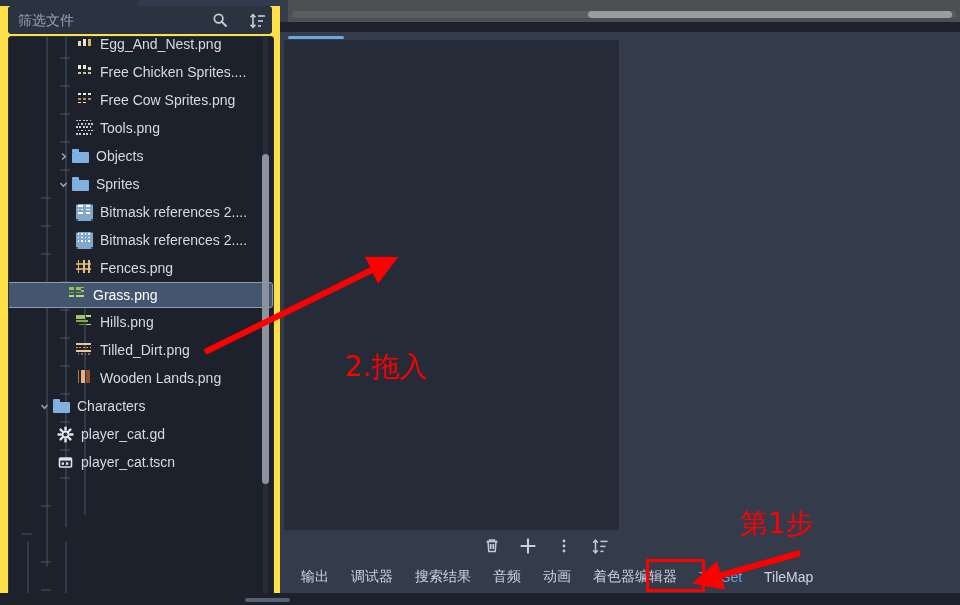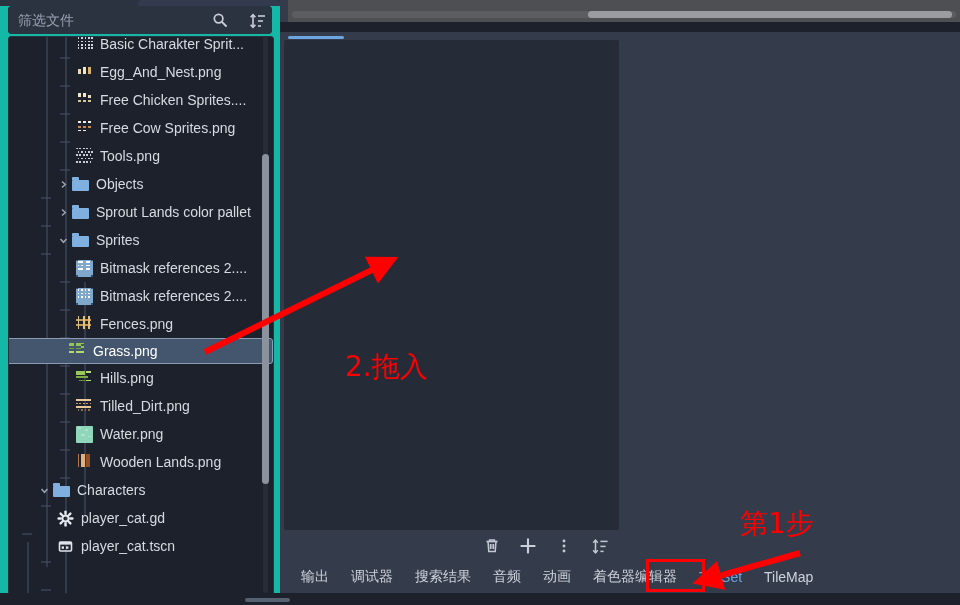--- a/index.html
+++ b/index.html
@@ -9,21 +9,21 @@
     background:#191d25;
     font-family:"Liberation Sans","DejaVu Sans",sans-serif;
     font-size:13px;color:#d4d8e0;
     -webkit-font-smoothing:antialiased;
   }
   .root{position:relative;width:960px;height:605px;}
 
   
   #filesystem-dock{
     position:absolute;left:0;top:0;width:280px;height:605px;
-    background:#14b8a6;
+    background:#fde047;
   }
   #fs-topstrip{
     position:absolute;left:0;top:0;width:280px;height:6px;background:#2b3240;
   }
   #fs-topstrip .tabstub{
     position:absolute;left:138px;top:0;width:142px;height:6px;background:#333a4d;
     border-top-left-radius:3px;border-top-right-radius:3px;
   }
 
   #filter-bar{
@@ -230,45 +230,20 @@
           <line x1="32" y1="553" x2="42" y2="553" stroke="#4a5568" stroke-width="1"></line>
           <line x1="38" y1="0" x2="38" y2="530" stroke="#4a5568" stroke-width="1"></line>
           <line x1="57" y1="0" x2="57" y2="490" stroke="#4a5568" stroke-width="1"></line>
           <line x1="76" y1="245" x2="76" y2="478" stroke="#4a5568" stroke-width="1"></line>
           <line x1="19" y1="505" x2="19" y2="590" stroke="#4a5568" stroke-width="1"></line>
           <line x1="57" y1="505" x2="57" y2="590" stroke="#4a5568" stroke-width="1"></line>
         </svg>
         <div id="fs-tree">
           <div class="tree-row" style="padding-left: 67px;">
             <span class="thumb">
-              <i style="position: absolute; display: block; width: 1.734px; height: 1.734px; left: 1.7px; top: 1.7px; background: rgb(207, 214, 226);"></i>
-              <i style="position: absolute; display: block; width: 1.734px; height: 1.734px; left: 5.1px; top: 1.7px; background: rgb(207, 214, 226);"></i>
-              <i style="position: absolute; display: block; width: 1.734px; height: 1.734px; left: 8.5px; top: 1.7px; background: rgb(207, 214, 226);"></i>
-              <i style="position: absolute; display: block; width: 1.734px; height: 1.734px; left: 11.9px; top: 1.7px; background: rgb(207, 214, 226);"></i>
-              <i style="position: absolute; display: block; width: 1.734px; height: 1.734px; left: 15.3px; top: 1.7px; background: rgb(207, 214, 226);"></i>
-              <i style="position: absolute; display: block; width: 1.734px; height: 1.734px; left: 1.7px; top: 5.1px; background: rgb(207, 214, 226);"></i>
-              <i style="position: absolute; display: block; width: 1.734px; height: 1.734px; left: 5.1px; top: 5.1px; background: rgb(207, 214, 226);"></i>
-              <i style="position: absolute; display: block; width: 1.734px; height: 1.734px; left: 8.5px; top: 5.1px; background: rgb(207, 214, 226);"></i>
-              <i style="position: absolute; display: block; width: 1.734px; height: 1.734px; left: 11.9px; top: 5.1px; background: rgb(207, 214, 226);"></i>
-              <i style="position: absolute; display: block; width: 1.734px; height: 1.734px; left: 15.3px; top: 5.1px; background: rgb(207, 214, 226);"></i>
-              <i style="position: absolute; display: block; width: 1.734px; height: 1.734px; left: 1.7px; top: 8.5px; background: rgb(207, 214, 226);"></i>
-              <i style="position: absolute; display: block; width: 1.734px; height: 1.734px; left: 5.1px; top: 8.5px; background: rgb(207, 214, 226);"></i>
-              <i style="position: absolute; display: block; width: 1.734px; height: 1.734px; left: 8.5px; top: 8.5px; background: rgb(207, 214, 226);"></i>
-              <i style="position: absolute; display: block; width: 1.734px; height: 1.734px; left: 11.9px; top: 8.5px; background: rgb(207, 214, 226);"></i>
-              <i style="position: absolute; display: block; width: 1.734px; height: 1.734px; left: 15.3px; top: 8.5px; background: rgb(207, 214, 226);"></i>
-              <i style="position: absolute; display: block; width: 1.734px; height: 1.734px; left: 1.7px; top: 11.9px; background: rgb(207, 214, 226);"></i>
-              <i style="position: absolute; display: block; width: 1.734px; height: 1.734px; left: 5.1px; top: 11.9px; background: rgb(207, 214, 226);"></i>
-              <i style="position: absolute; display: block; width: 1.734px; height: 1.734px; left: 8.5px; top: 11.9px; background: rgb(207, 214, 226);"></i>
-              <i style="position: absolute; display: block; width: 1.734px; height: 1.734px; left: 11.9px; top: 11.9px; background: rgb(207, 214, 226);"></i>
-              <i style="position: absolute; display: block; width: 1.734px; height: 1.734px; left: 15.3px; top: 11.9px; background: rgb(207, 214, 226);"></i>
-            </span>
-            <span class="label">Basic Charakter Sprit...</span>
-          </div>
-          <div class="tree-row" style="padding-left: 67px;">
-            <span class="thumb">
               <i style="position: absolute; display: block; width: 1.734px; height: 1.734px; left: 1.7px; top: 5.1px; background: rgb(232, 217, 181);"></i>
               <i style="position: absolute; display: block; width: 1.734px; height: 1.734px; left: 1.7px; top: 6.8px; background: rgb(232, 217, 181);"></i>
               <i style="position: absolute; display: block; width: 1.734px; height: 1.734px; left: 1.7px; top: 8.5px; background: rgb(232, 217, 181);"></i>
               <i style="position: absolute; display: block; width: 1.734px; height: 1.734px; left: 3.4px; top: 5.1px; background: rgb(232, 217, 181);"></i>
               <i style="position: absolute; display: block; width: 1.734px; height: 1.734px; left: 3.4px; top: 6.8px; background: rgb(232, 217, 181);"></i>
               <i style="position: absolute; display: block; width: 1.734px; height: 1.734px; left: 3.4px; top: 8.5px; background: rgb(232, 217, 181);"></i>
               <i style="position: absolute; display: block; width: 1.734px; height: 1.734px; left: 6.8px; top: 3.4px; background: rgb(243, 230, 198);"></i>
               <i style="position: absolute; display: block; width: 1.734px; height: 1.734px; left: 6.8px; top: 5.1px; background: rgb(243, 230, 198);"></i>
               <i style="position: absolute; display: block; width: 1.734px; height: 1.734px; left: 6.8px; top: 6.8px; background: rgb(243, 230, 198);"></i>
               <i style="position: absolute; display: block; width: 1.734px; height: 1.734px; left: 6.8px; top: 8.5px; background: rgb(243, 230, 198);"></i>
@@ -364,31 +339,20 @@
           <div class="tree-row" style="padding-left: 48px;">
             <span class="arrow">
               <svg width="11" height="11" viewBox="0 0 11 11">
                 <polyline points="4,2.5 7.3,5.5 4,8.5" fill="none" stroke="#9aa2b2" stroke-width="1.5"></polyline>
               </svg>
             </span>
             <span class="folder-ico">
               <i></i>
             </span>
             <span class="label">Objects</span>
-          </div>
-          <div class="tree-row" style="padding-left: 48px;">
-            <span class="arrow">
-              <svg width="11" height="11" viewBox="0 0 11 11">
-                <polyline points="4,2.5 7.3,5.5 4,8.5" fill="none" stroke="#9aa2b2" stroke-width="1.5"></polyline>
-              </svg>
-            </span>
-            <span class="folder-ico">
-              <i></i>
-            </span>
-            <span class="label">Sprout Lands color pallet</span>
           </div>
           <div class="tree-row" style="padding-left: 48px;">
             <span class="arrow">
               <svg width="11" height="11" viewBox="0 0 11 11">
                 <polyline points="2.5,4 5.5,7.3 8.5,4" fill="none" stroke="#9aa2b2" stroke-width="1.5"></polyline>
               </svg>
             </span>
             <span class="folder-ico">
               <i></i>
             </span>
@@ -569,33 +533,20 @@
               <i style="position: absolute; display: block; width: 1.734px; height: 1.734px; left: 8.5px; top: 8.5px; background: rgb(232, 201, 156);"></i>
               <i style="position: absolute; display: block; width: 1.734px; height: 1.734px; left: 10.2px; top: 8.5px; background: rgb(232, 201, 156);"></i>
               <i style="position: absolute; display: block; width: 1.734px; height: 1.734px; left: 11.9px; top: 8.5px; background: rgb(232, 201, 156);"></i>
               <i style="position: absolute; display: block; width: 1.734px; height: 1.734px; left: 13.6px; top: 8.5px; background: rgb(232, 201, 156);"></i>
               <i style="position: absolute; display: block; width: 1.734px; height: 1.734px; left: 1.7px; top: 11.9px; background: rgb(142, 107, 67);"></i>
               <i style="position: absolute; display: block; width: 1.734px; height: 1.734px; left: 5.1px; top: 11.9px; background: rgb(142, 107, 67);"></i>
               <i style="position: absolute; display: block; width: 1.734px; height: 1.734px; left: 8.5px; top: 11.9px; background: rgb(142, 107, 67);"></i>
               <i style="position: absolute; display: block; width: 1.734px; height: 1.734px; left: 11.9px; top: 11.9px; background: rgb(142, 107, 67);"></i>
             </span>
             <span class="label">Tilled_Dirt.png</span>
-          </div>
-          <div class="tree-row" style="padding-left: 67px;">
-            <span class="thumb" style="background: rgb(143, 214, 187);">
-              <i style="position: absolute; display: block; width: 1.734px; height: 1.734px; left: 1.7px; top: 1.7px; background: rgb(168, 227, 203);"></i>
-              <i style="position: absolute; display: block; width: 1.734px; height: 1.734px; left: 3.4px; top: 1.7px; background: rgb(168, 227, 203);"></i>
-              <i style="position: absolute; display: block; width: 1.734px; height: 1.734px; left: 8.5px; top: 3.4px; background: rgb(168, 227, 203);"></i>
-              <i style="position: absolute; display: block; width: 1.734px; height: 1.734px; left: 10.2px; top: 3.4px; background: rgb(168, 227, 203);"></i>
-              <i style="position: absolute; display: block; width: 1.734px; height: 1.734px; left: 5.1px; top: 8.5px; background: rgb(168, 227, 203);"></i>
-              <i style="position: absolute; display: block; width: 1.734px; height: 1.734px; left: 6.8px; top: 8.5px; background: rgb(168, 227, 203);"></i>
-              <i style="position: absolute; display: block; width: 1.734px; height: 1.734px; left: 11.9px; top: 10.2px; background: rgb(168, 227, 203);"></i>
-              <i style="position: absolute; display: block; width: 1.734px; height: 1.734px; left: 13.6px; top: 10.2px; background: rgb(168, 227, 203);"></i>
-            </span>
-            <span class="label">Water.png</span>
           </div>
           <div class="tree-row" style="padding-left: 67px;">
             <span class="thumb">
               <i style="position: absolute; display: block; width: 1.734px; height: 1.734px; left: 1.7px; top: 0px; background: rgb(192, 115, 63);"></i>
               <i style="position: absolute; display: block; width: 1.734px; height: 1.734px; left: 1.7px; top: 1.7px; background: rgb(192, 115, 63);"></i>
               <i style="position: absolute; display: block; width: 1.734px; height: 1.734px; left: 1.7px; top: 3.4px; background: rgb(192, 115, 63);"></i>
               <i style="position: absolute; display: block; width: 1.734px; height: 1.734px; left: 1.7px; top: 5.1px; background: rgb(192, 115, 63);"></i>
               <i style="position: absolute; display: block; width: 1.734px; height: 1.734px; left: 1.7px; top: 6.8px; background: rgb(192, 115, 63);"></i>
               <i style="position: absolute; display: block; width: 1.734px; height: 1.734px; left: 1.7px; top: 8.5px; background: rgb(192, 115, 63);"></i>
               <i style="position: absolute; display: block; width: 1.734px; height: 1.734px; left: 1.7px; top: 10.2px; background: rgb(192, 115, 63);"></i>

